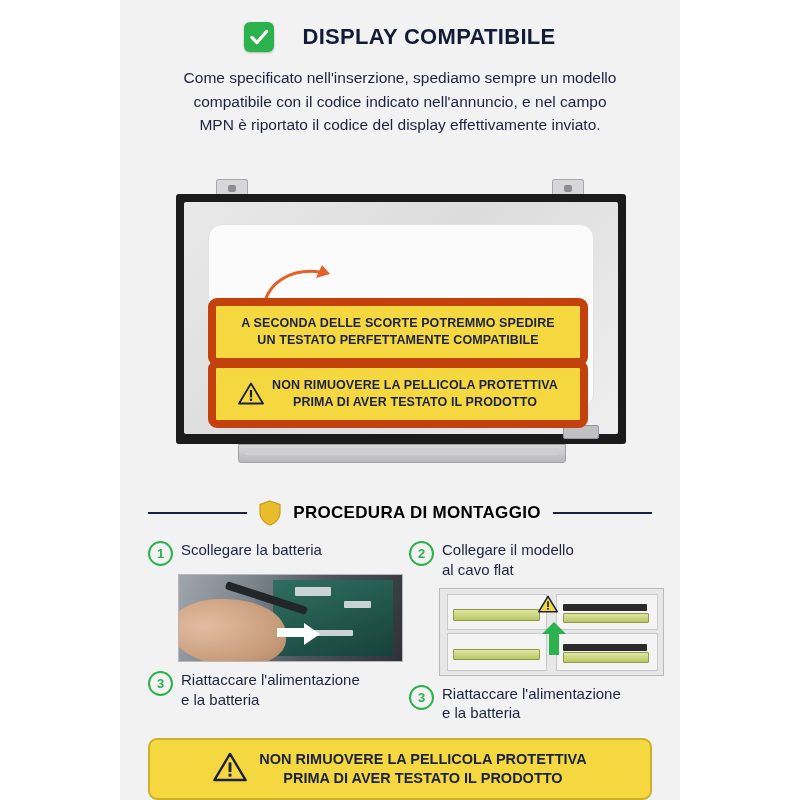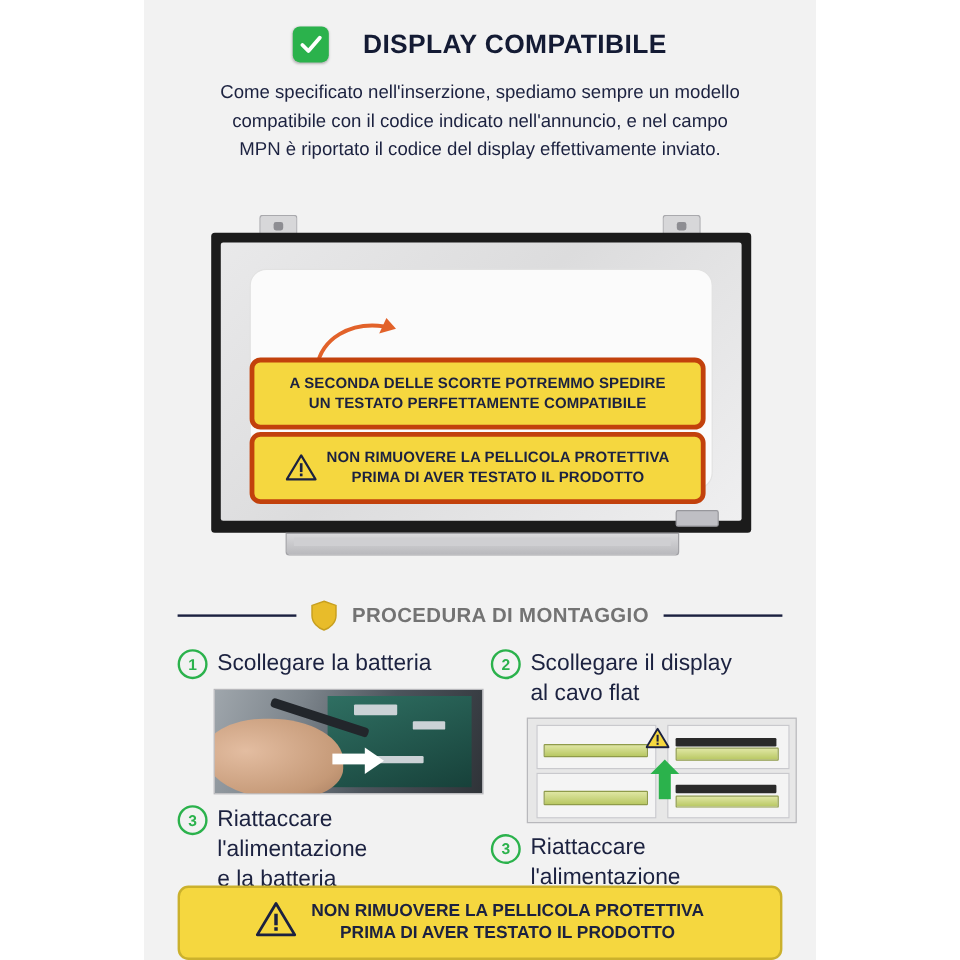--- a/index.html
+++ b/index.html
@@ -161,21 +161,21 @@
     position: absolute;
     left: 110px;
     top: 92px;
   }
 
   .callout {
     position: absolute;
     left: 60px;
     width: 380px;
     background: #f5d73f;
-    border: 4px solid #c2410c;
+    border: 8px solid #c2410c;
     border-radius: 9px;
     box-sizing: border-box;
     padding: 9px 10px;
     text-align: center;
     font-size: 12.5px;
     font-weight: bold;
     color: #1b2140;
     line-height: 1.35;
     letter-spacing: .1px;
   }
@@ -201,21 +201,21 @@
   }
   .proc-rule {
     flex: 1 1 auto;
     height: 2px;
     background: #1b2140;
   }
   .proc-title {
     font-size: 17px;
     font-weight: bold;
     letter-spacing: .3px;
-    color: #737373;
+    color: #000000;
     white-space: nowrap;
   }
   .shield-icon svg { display: block; }
 
   .steps {
     position: absolute;
     left: 28px;
     top: 540px;
     width: 504px;
     display: flex;
@@ -236,21 +236,21 @@
     border-radius: 50%;
     color: #2bb24c;
     font-size: 13px;
     font-weight: bold;
     display: flex;
     align-items: center;
     justify-content: center;
     margin-top: 1px;
   }
   .step-text {
-    font-size: 19px;
+    font-size: 15px;
     line-height: 1.32;
     color: #1c2240;
   }
   .photo {
     width: 225px;
     height: 88px;
     margin: 2px 0 8px 30px;
     border: 1px solid #b8b8bc;
     box-sizing: border-box;
     position: relative;
@@ -471,21 +471,21 @@
             <div>Riattaccare l'alimentazione</div>
             <div>e la batteria</div>
           </div>
         </div>
       </div>
 
       <div class="col">
         <div class="step">
           <div class="step-num">2</div>
           <div class="step-text">
-            <div>Scollegare il display</div>
+            <div>Collegare il modello</div>
             <div>al cavo flat</div>
           </div>
         </div>
 
         <div class="photo photo-b">
           <div class="sub" style="left:3%;top:6%;width:44%;height:40%;"></div>
           <div class="sub" style="left:52%;top:6%;width:45%;height:40%;"></div>
           <div class="sub" style="left:3%;top:52%;width:44%;height:42%;"></div>
           <div class="sub" style="left:52%;top:52%;width:45%;height:42%;"></div>
 

